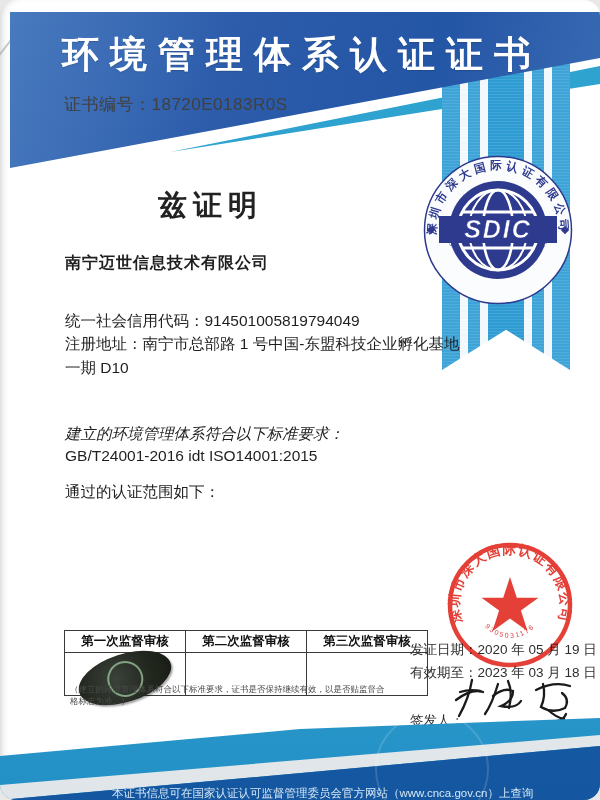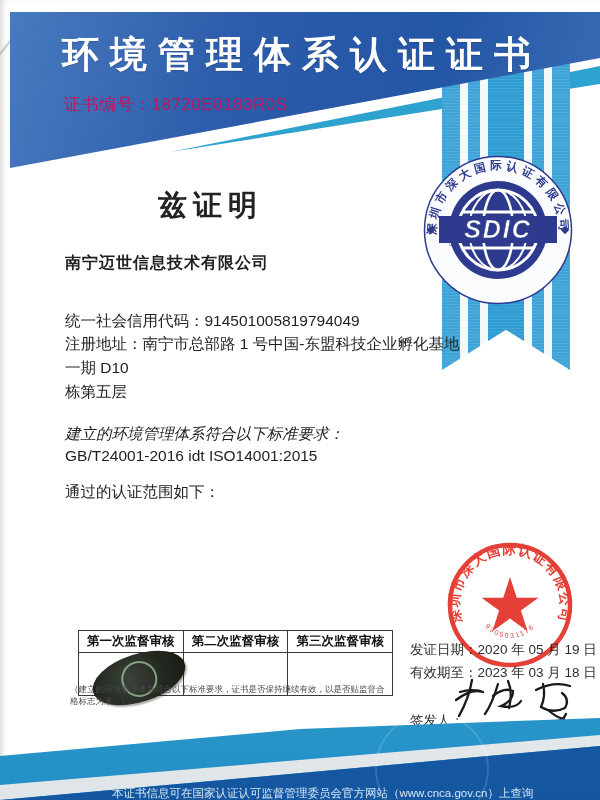--- a/index.html
+++ b/index.html
@@ -1,36 +1,37 @@
 <!DOCTYPE html>
 <html><head>
 <meta charset="utf-8">
 <style>
   html,body{margin:0;padding:0;background:#e8e8e8;}
   #page{
     position:relative;width:600px;height:800px;background:#fff;overflow:hidden;
     font-family:"Liberation Sans","DejaVu Sans",sans-serif;color:#222;
     box-shadow:inset 6px 0 8px -6px rgba(0,0,0,.25);
+    border-radius:16px;
   }
   .abs{position:absolute;}
   
   #band{
     left:0;top:0;width:600px;height:190px;z-index:3;
     background:linear-gradient(105deg,#4a7cc0 0%,#2c5caa 38%,#2456a6 70%,#3a6cb5 100%);
     clip-path:polygon(10px 12px,600px 12px,600px 58px,10px 168px);
   }
   #cyan-wedge{
     left:0;top:0;width:600px;height:190px;z-index:1;
     background:#2fa3d0;
     clip-path:polygon(170px 152px,600px 66px,600px 84px);
   }
   #title{left:62px;top:30px;font-size:37px;font-weight:bold;color:#ffffff;
     letter-spacing:11px;z-index:4;white-space:nowrap;
     font-family:"DejaVu Serif","Liberation Serif",serif;text-shadow:0 1px 1px rgba(0,0,0,.15);}
-  #certno{left:64px;top:93px;font-size:17px;color:#be185d;z-index:4;letter-spacing:.5px;}
+  #certno{left:64px;top:93px;font-size:17px;color:#404040;z-index:4;letter-spacing:.5px;}
   
   #ribbon{
     left:442px;top:40px;width:128px;height:330px;z-index:2;
     background:
       repeating-linear-gradient(to bottom,rgba(255,255,255,.10) 0 1px,rgba(0,0,0,0) 1px 3px),
       linear-gradient(to right,#3ea4d8 0 18px,#f2f8fc 18px 26px,#3ea4d8 26px 38px,#f2f8fc 38px 46px,
         #2f9bd3 46px 82px,#f2f8fc 82px 90px,#3ea4d8 90px 102px,#f2f8fc 102px 110px,#3ea4d8 110px 128px);
     clip-path:polygon(0 0,100% 0,100% 100%,50% 87.8%,0 100%);
   }
   #emblem{left:415px;top:147px;z-index:4;}
@@ -38,21 +39,21 @@
   .bodytxt{left:65px;color:#1f1f1f;z-index:5;}
   #certify{left:158px;top:186px;font-size:29px;font-weight:bold;letter-spacing:6px;z-index:5;}
   #company{top:253px;font-size:16px;font-weight:bold;letter-spacing:1px;}
   #creditcode{top:311px;font-size:15.5px;}
   #address{top:332px;font-size:15.5px;line-height:24px;width:400px;}
   #stdintro{top:424px;font-size:15.5px;font-style:italic;}
   #stdval{top:447px;font-size:15.5px;}
   #scopeintro{top:482px;font-size:15.5px;}
   #scope{top:502px;font-size:16.5px;line-height:26px;font-weight:600;width:400px;}
   
-  #audit{left:78px;top:630px;width:315px;border-collapse:collapse;z-index:5;}
+  #audit{left:64px;top:630px;width:364px;border-collapse:collapse;z-index:5;}
   #audit th,#audit td{border:1px solid #3a3a3a;}
   #audit th{height:21px;font-size:12.5px;font-weight:bold;color:#111;padding:0;}
   #audit td{height:42px;width:105px;padding:0;position:relative;}
   #sticker{
     left:12px;top:1px;width:96px;height:48px;border-radius:50%;
     background:radial-gradient(circle at 40% 45%,#3a423a 0%,#23281f 55%,#161a14 100%);
     transform:rotate(-18deg);box-shadow:1px 2px 2px rgba(0,0,0,.35);
   }
   #sticker-ring{
     left:30px;top:7px;width:32px;height:32px;border-radius:50%;
@@ -123,21 +124,20 @@
     <text x="83" y="90.5" font-size="25" font-weight="bold" font-style="italic" fill="#ffffff" stroke="#2d3a8e" stroke-width="0.5" text-anchor="middle" letter-spacing="2">SDIC</text>
   </svg>
 
   <div class="abs" id="certify">兹证明</div>
   <div class="abs bodytxt" id="company">南宁迈世信息技术有限公司</div>
   <div class="abs bodytxt" id="creditcode">
     <span>统一社会信用代码：</span><span>914501005819794049</span>
   </div>
   <div class="abs bodytxt" id="address">
     <div>注册地址：南宁市总部路 1 号中国-东盟科技企业孵化基地一期 D10</div>
-    <div>栋第五层</div>
   </div>
   <div class="abs bodytxt" id="stdintro">建立的环境管理体系符合以下标准要求：</div>
   <div class="abs bodytxt" id="stdval">GB/T24001-2016 idt ISO14001:2015</div>
   <div class="abs bodytxt" id="scopeintro">通过的认证范围如下：</div>
 
   <table class="abs" id="audit">
     <tbody>
         <tr>
       <th>第一次监督审核</th>
       <th>第二次监督审核</th>

